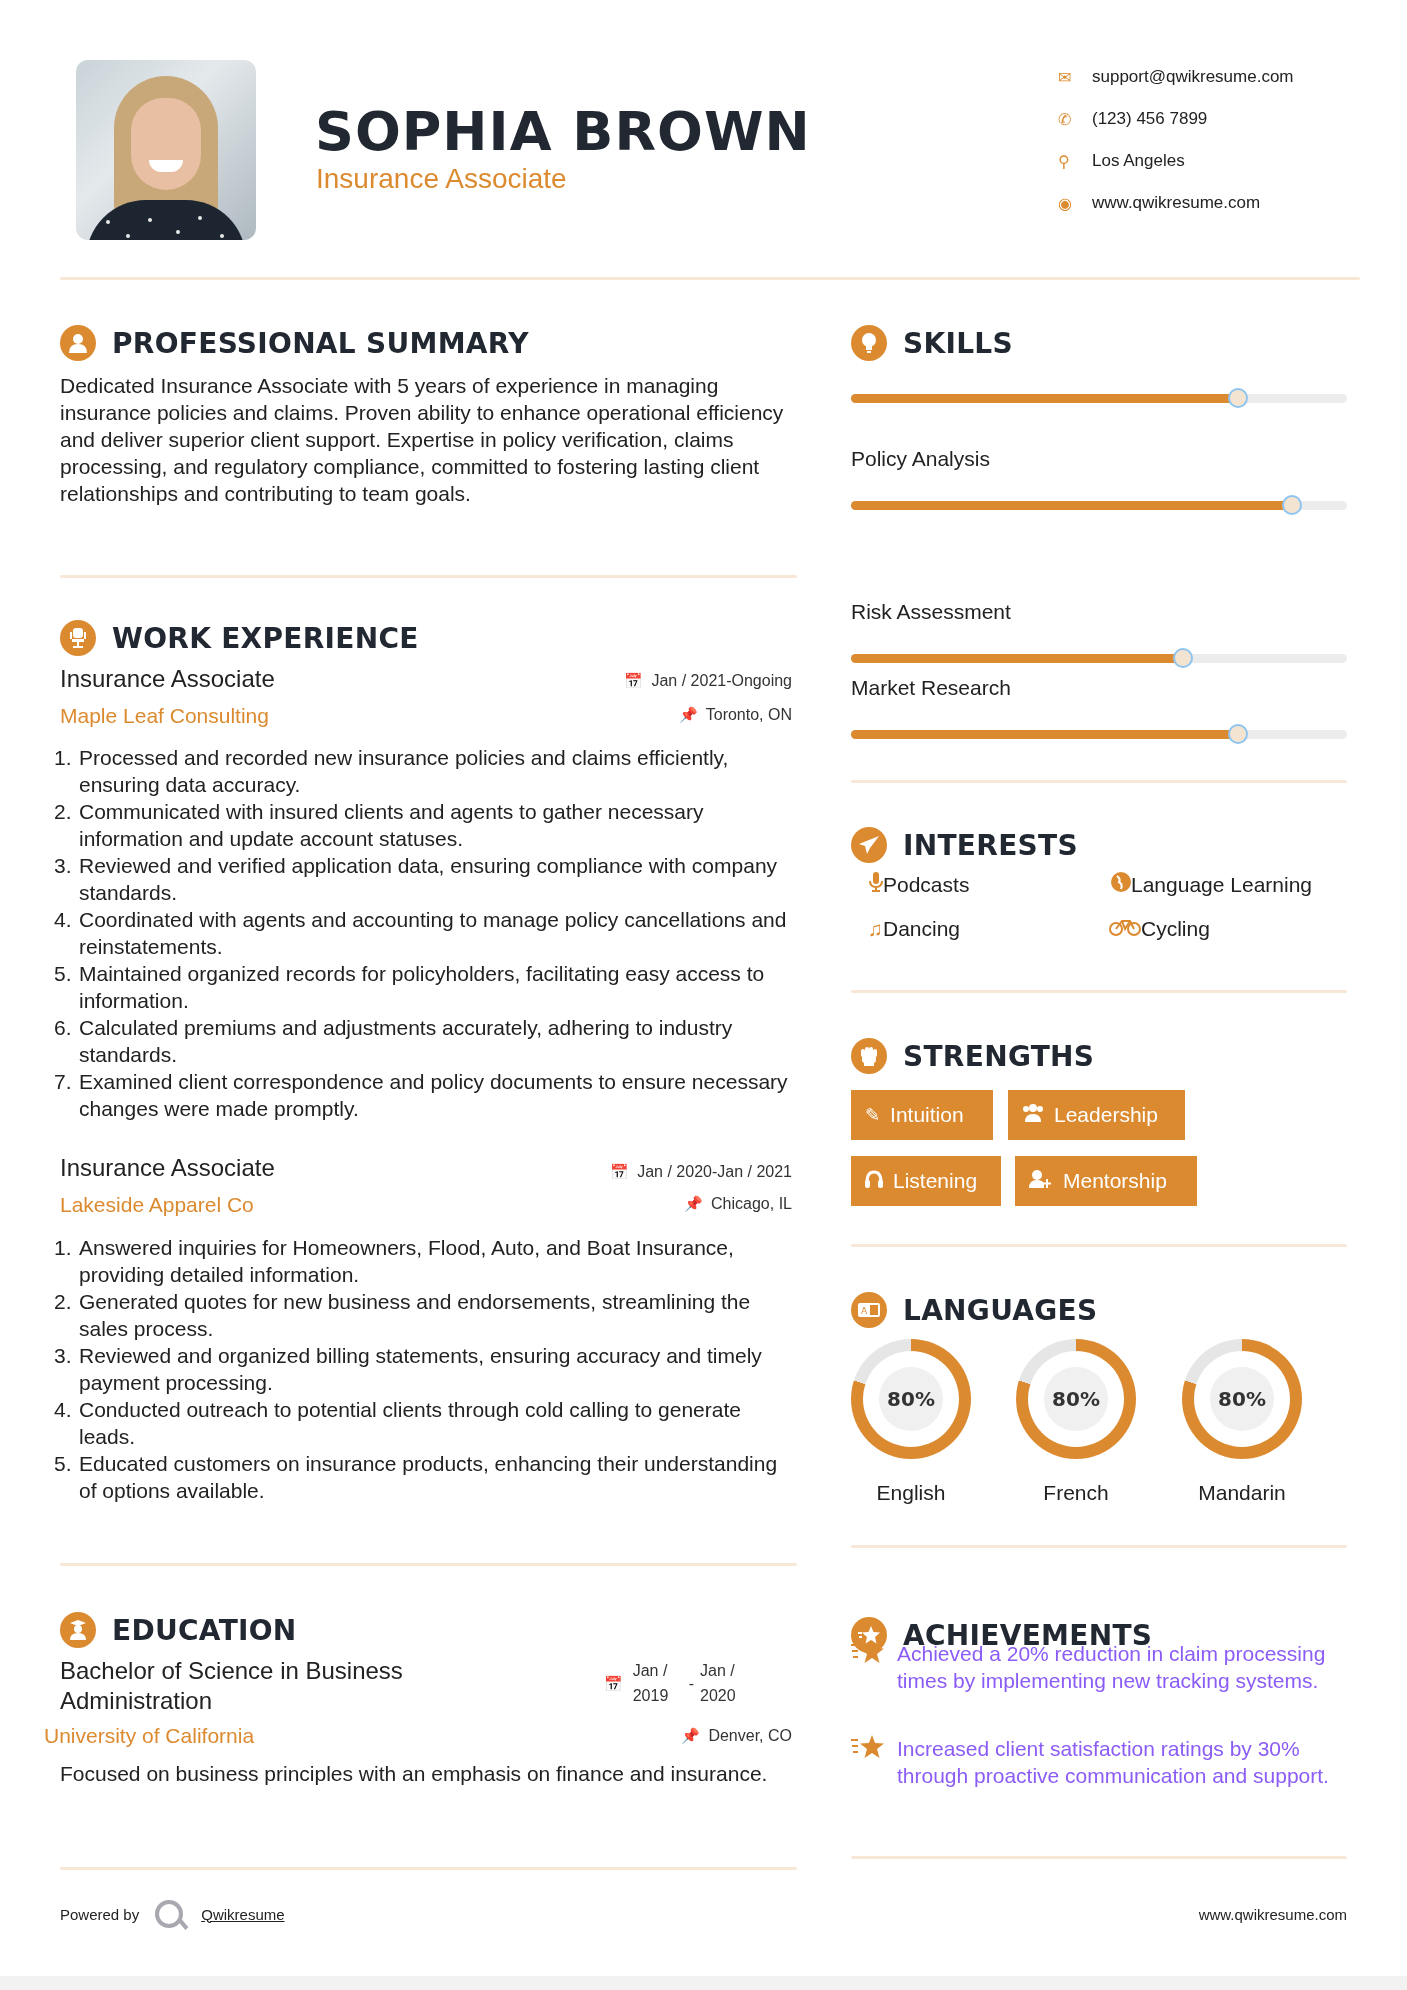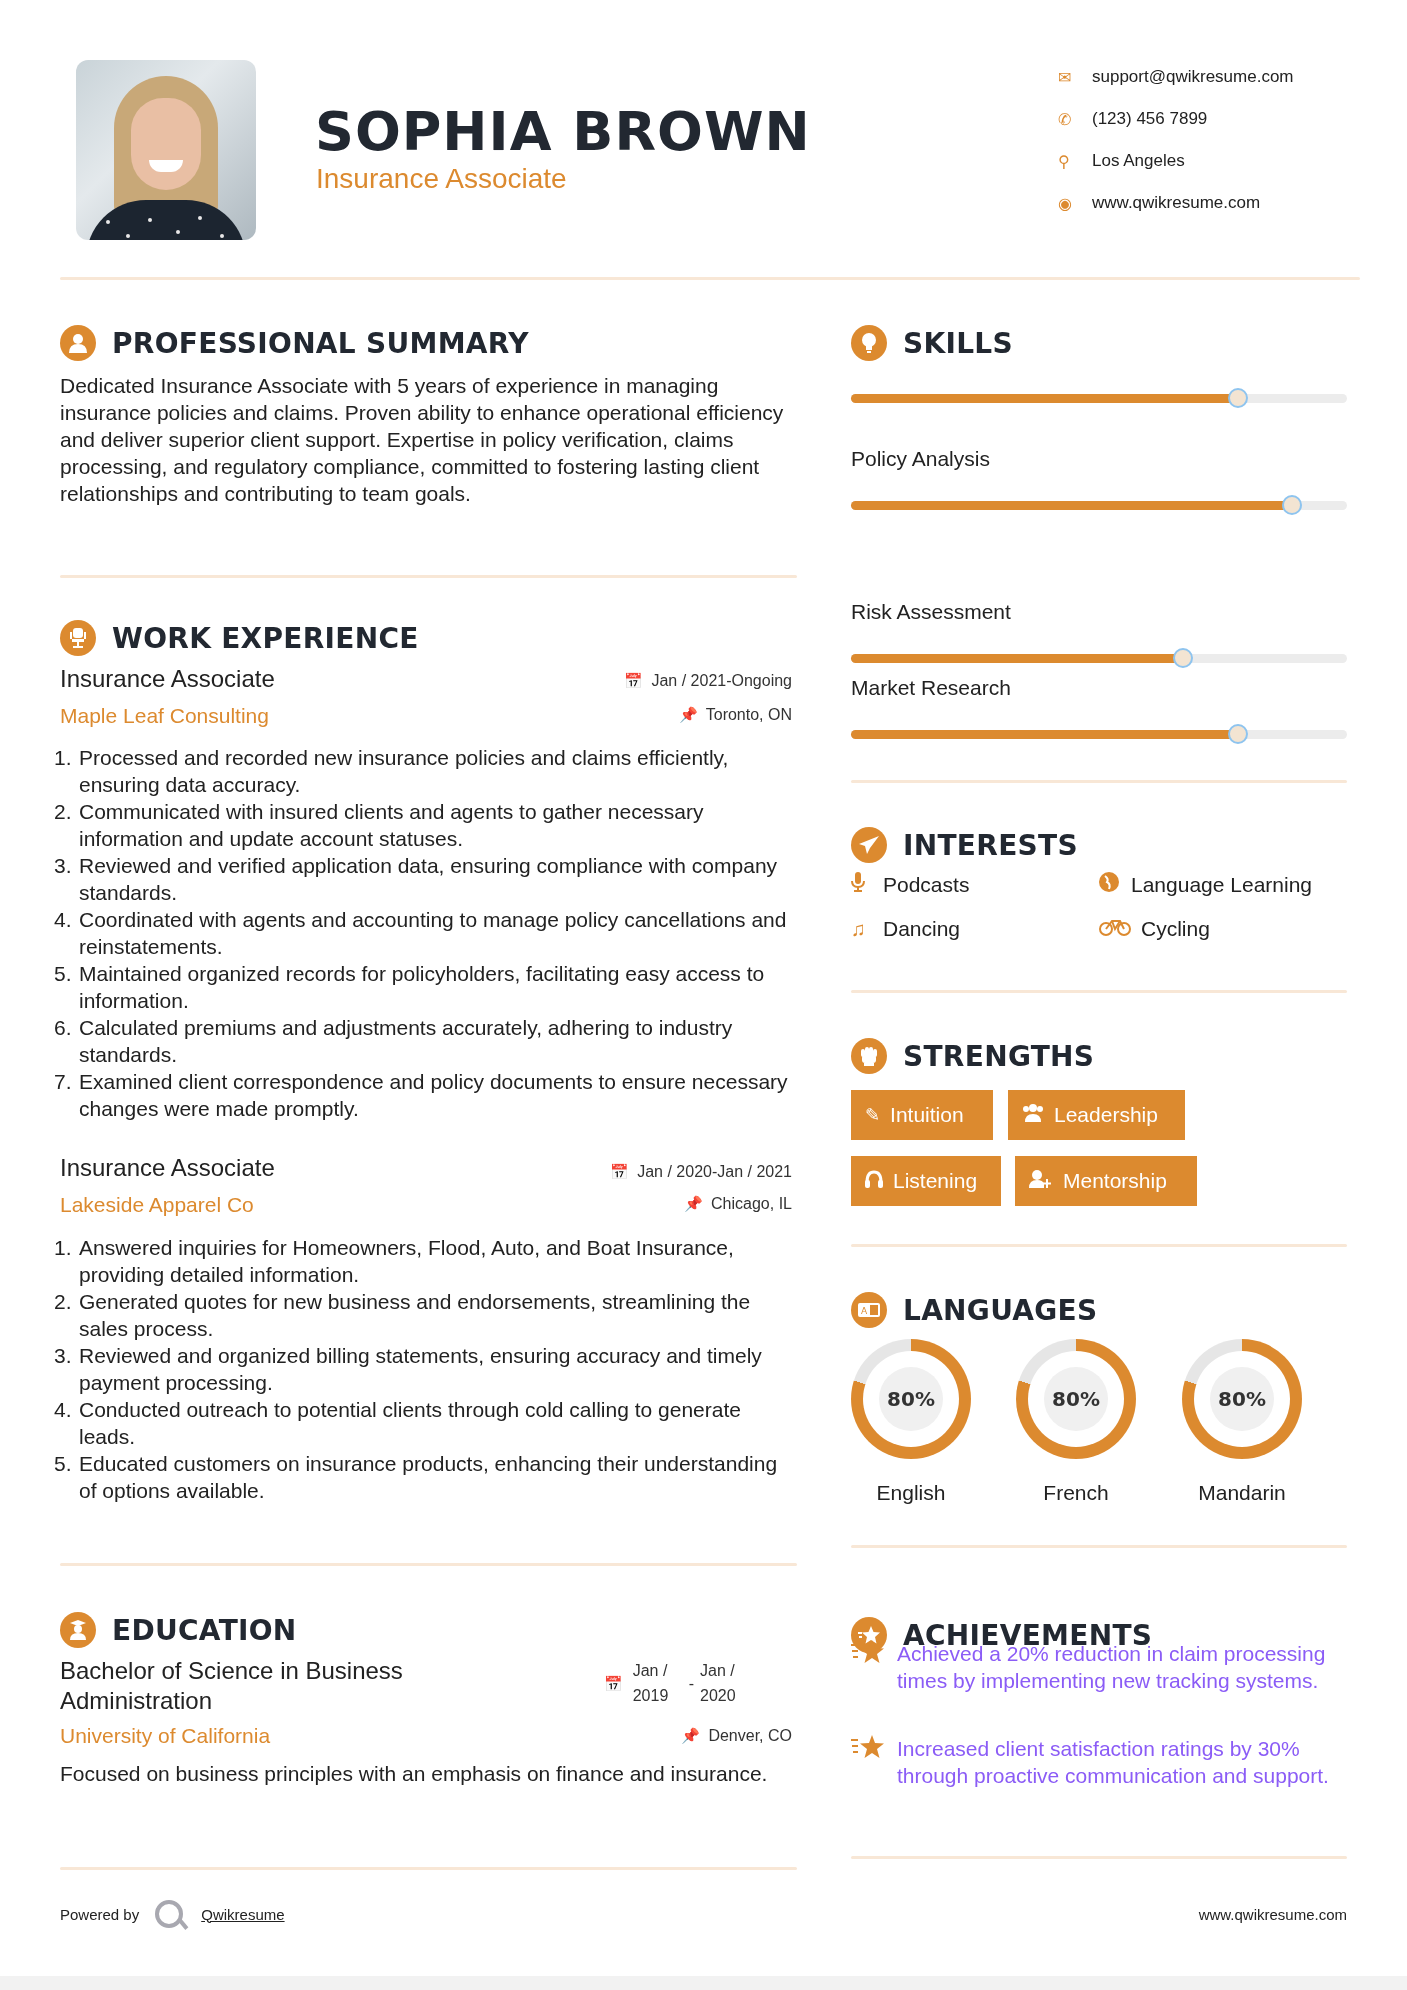--- a/index.html
+++ b/index.html
@@ -43,21 +43,21 @@
   .olist li .num { position: absolute; left: -6px; top: 0; }
 
   
   .skill { position: absolute; left: 851px; width: 496px; }
   .skill-name { font-size: 21px; color: #222; height: 30px; }
   .skill-track { position: relative; margin-top: 24px; height: 9px; background: #ececec; border-radius: 5px; }
   .skill-fill { position: absolute; left: 0; top: 0; height: 9px; background: #dc8a2f; border-radius: 5px; }
   .skill-knob { position: absolute; top: -6px; width: 20px; height: 20px; margin-left: -10px; border-radius: 50%; background: #f3e4d2; border: 2px solid #8ec4ef; }
 
   
-  .interest { position: absolute; display: flex; align-items: center; font-size: 21px; color: #222; }
+  .interest { position: absolute; display: flex; align-items: center; font-size: 21px; color: #222; text-align: right; }
   .interest .ii { color: #dc8a2f; width: 32px; font-size: 20px; }
 
   
   .tag { position: absolute; height: 50px; background: #dc8a2f; color: #fff; display: flex; align-items: center; padding: 0 14px; font-size: 21px; }
   .tag .ti { margin-right: 10px; font-size: 18px; }
 
   
   .lang { position: absolute; width: 120px; text-align: center; }
   .ring { width: 120px; height: 120px; border-radius: 50%; position: relative; }
   .ring-inner { position: absolute; left: 12px; top: 12px; width: 96px; height: 96px; border-radius: 50%; background: #fff; }
@@ -198,21 +198,21 @@
     </span>
     <span class="sec-title">EDUCATION</span>
   </div>
   <div class="job-title" style="left:60px; top:1656px; width:420px; line-height:30px;">Bachelor of Science in Business Administration</div>
   <div style="position:absolute; left:604px; top:1658px; display:flex; align-items:center; font-size:16px; color:#333; line-height:25px;">
     <span class="mi" style="font-size:15px; margin-right:10px;">📅</span>
     <span style="width:46px; display:inline-block;">Jan / 2019</span>
     <span style="margin:0 6px 0 10px;">-</span>
     <span style="width:46px; display:inline-block;">Jan / 2020</span>
   </div>
-  <div class="company" style="left:60px; top:1724px;">University of California</div>
+  <div class="company" style="left:44px; top:1724px;">University of California</div>
   <div class="meta" style="left:500px; top:1727px; width:292px;">
     <span class="mi">📌</span>
     <span>Denver, CO</span>
   </div>
   <div class="para" style="left:60px; top:1760px; width:720px;">Focused on business principles with an emphasis on finance and insurance.</div>
 
   <div class="divider" style="left:60px; top:1867px; width:737px;"></div>
 
   <div class="sec-head" style="left:851px; top:325px;">
     <span class="sec-icon">

